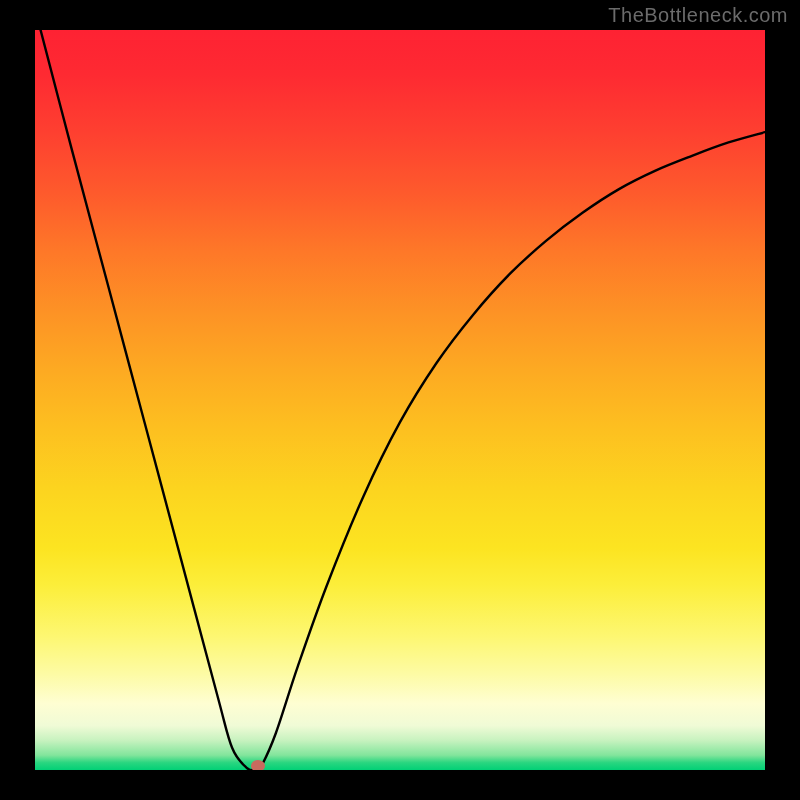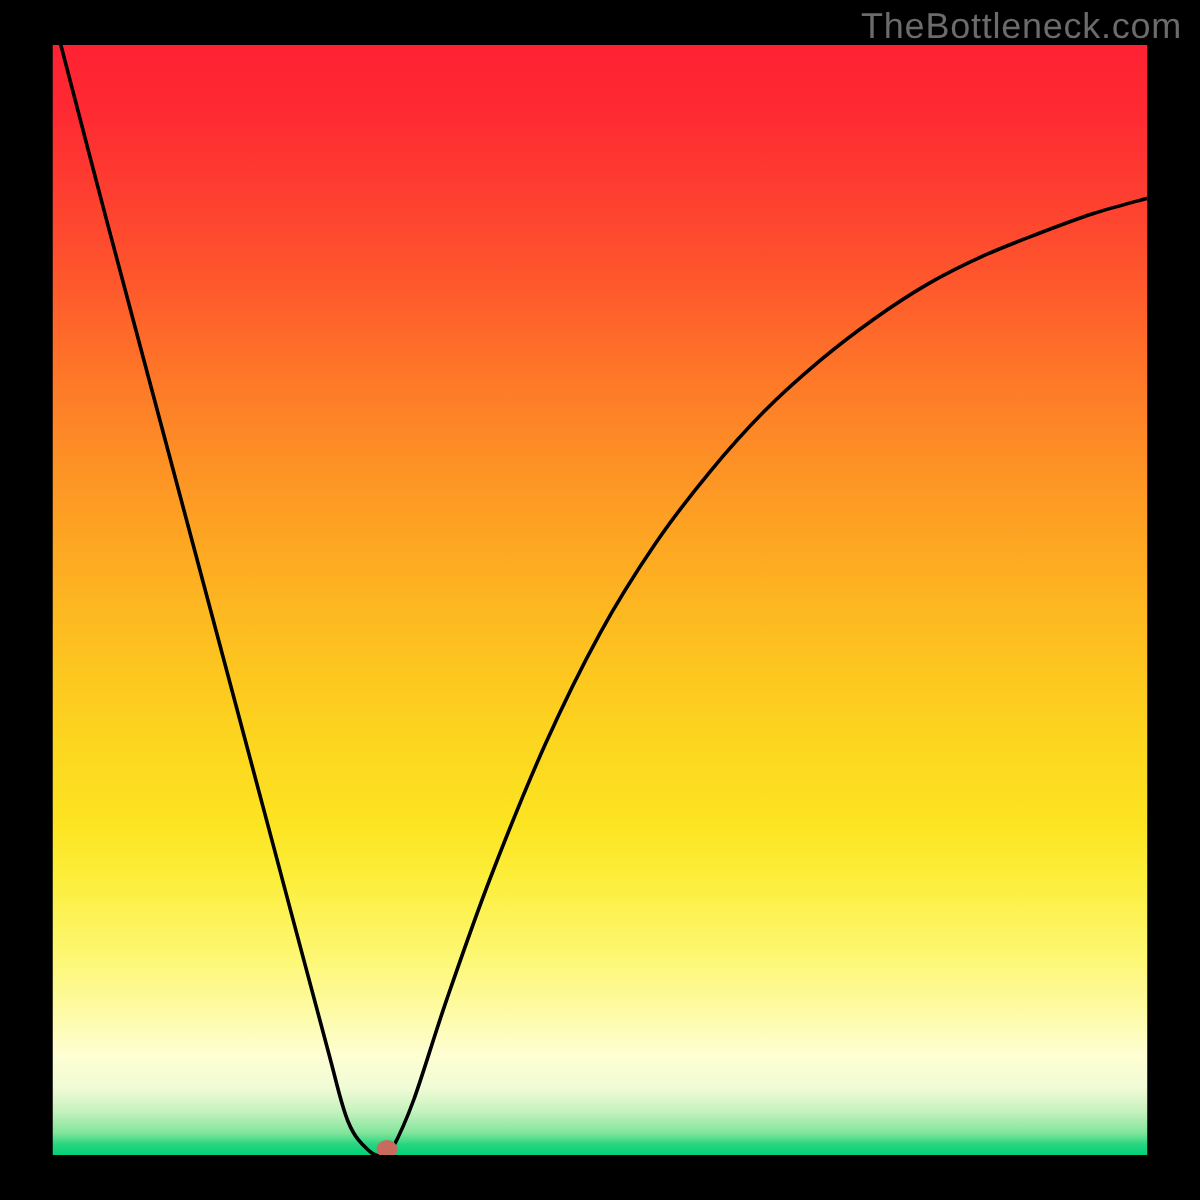--- a/index.html
+++ b/index.html
@@ -9,21 +9,21 @@
     background: #000;
     position: relative;
     overflow: hidden;
     font-family: Arial, Helvetica, sans-serif;
   }
   .watermark {
     position: absolute;
     top: 4px;
     right: 12px;
     color: #6b6b6b;
-    font-size: 24px;
+    font-size: 20px;
     font-weight: 500;
     letter-spacing: 0.5px;
     z-index: 30;
   }
   .plot-area {
     position: absolute;
     left: 35px;
     top: 30px;
     width: 730px;
     height: 740px;

